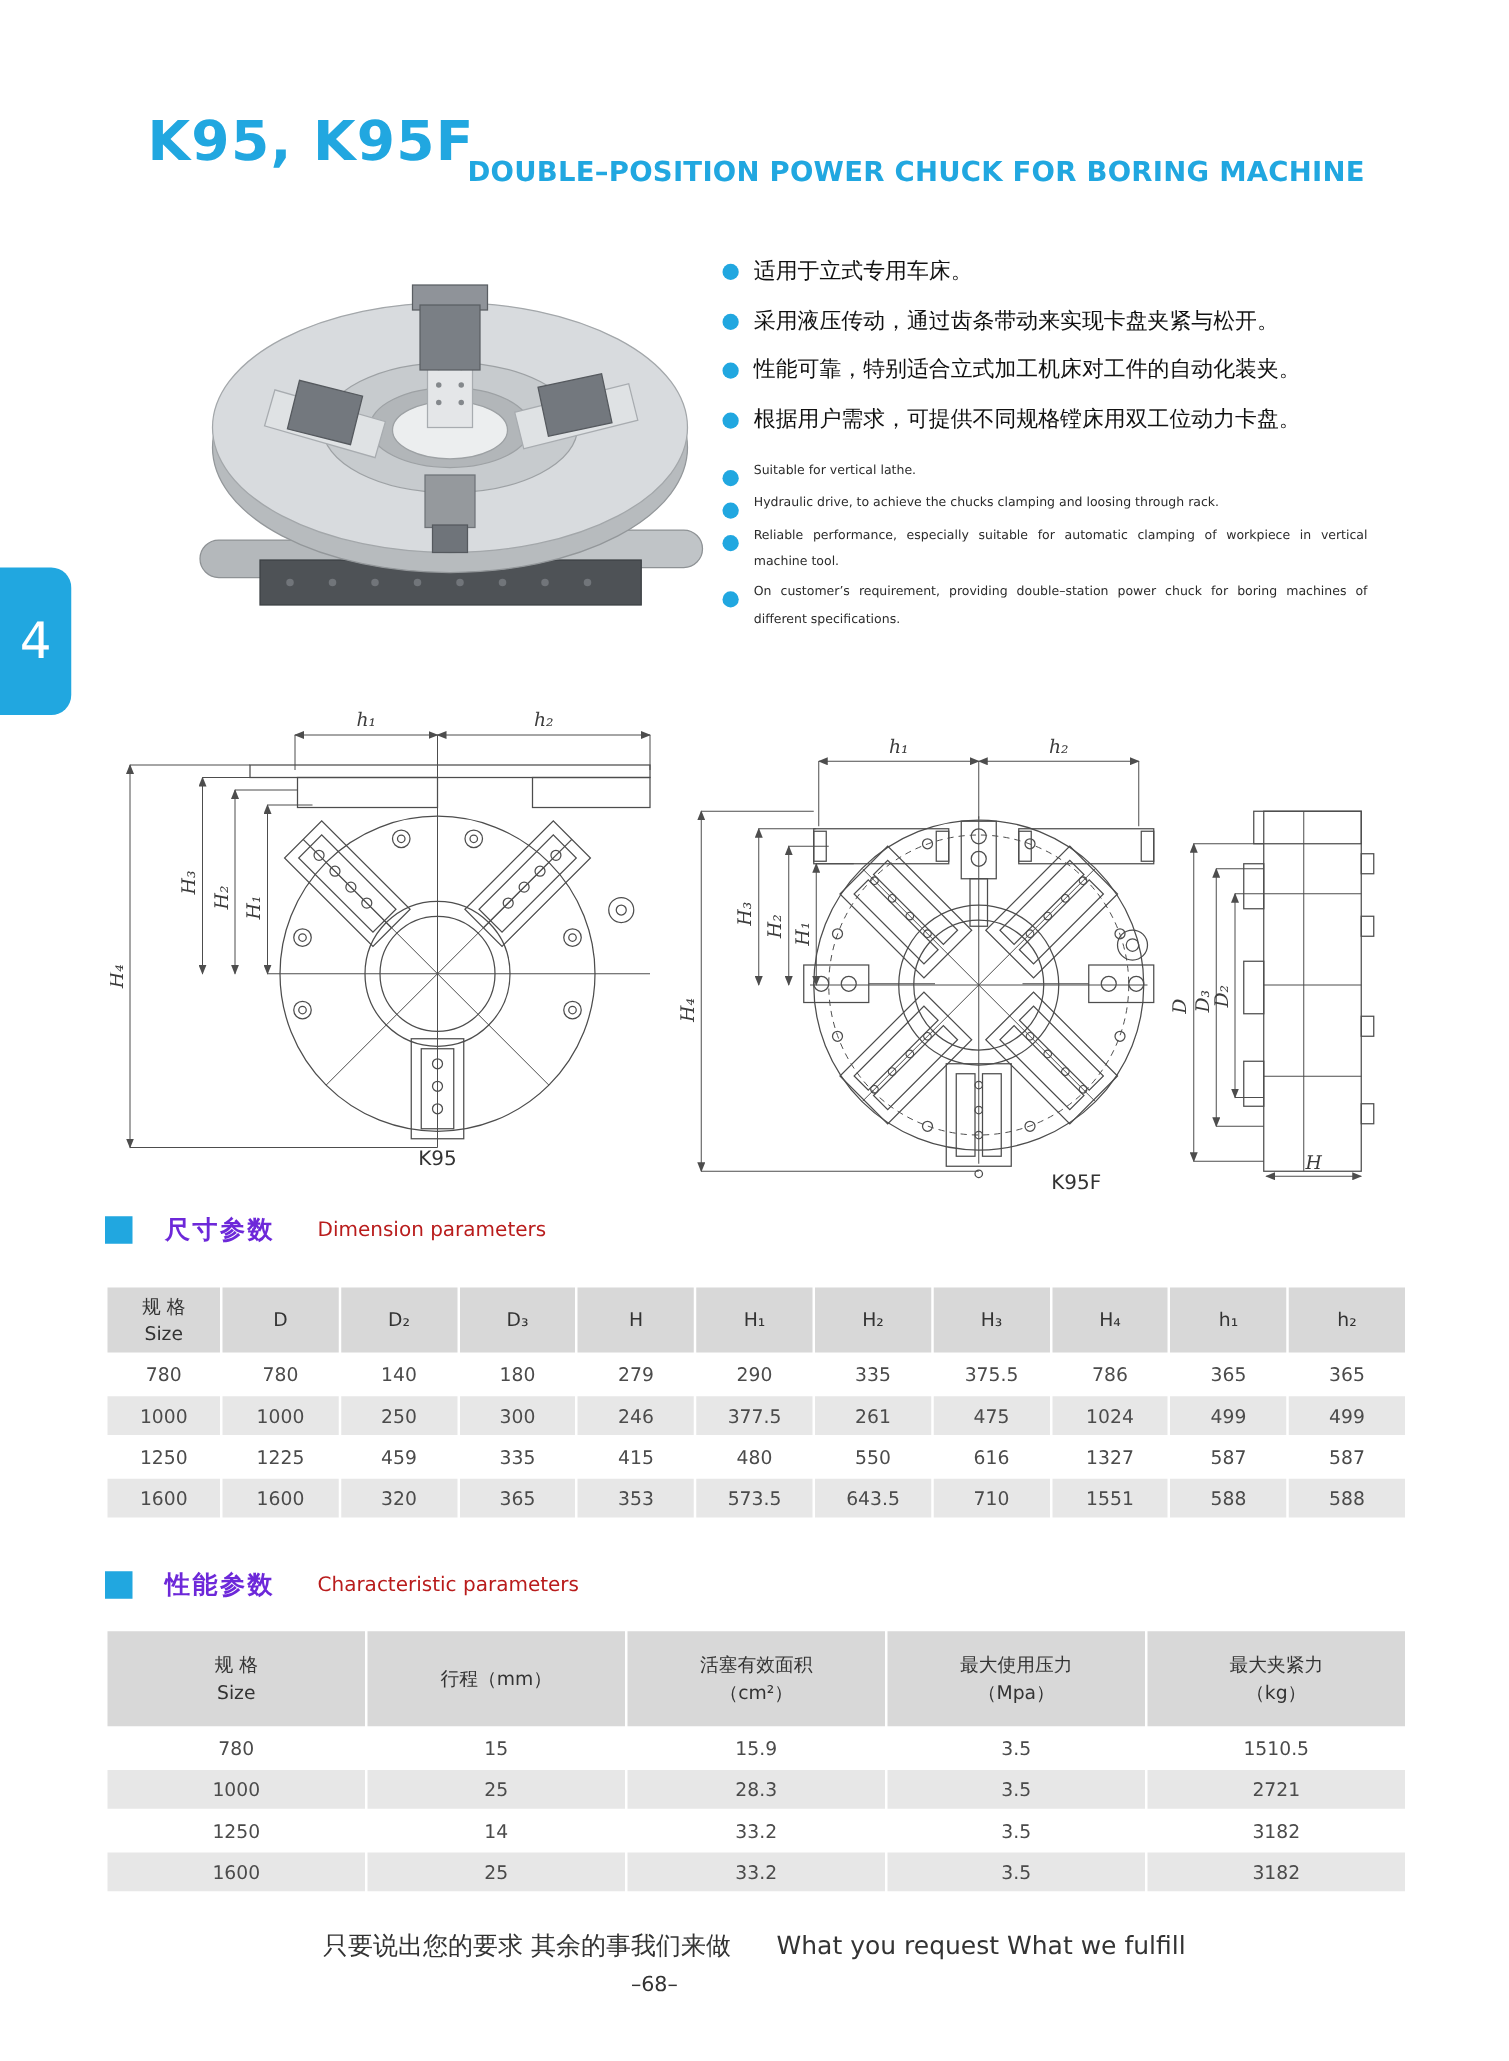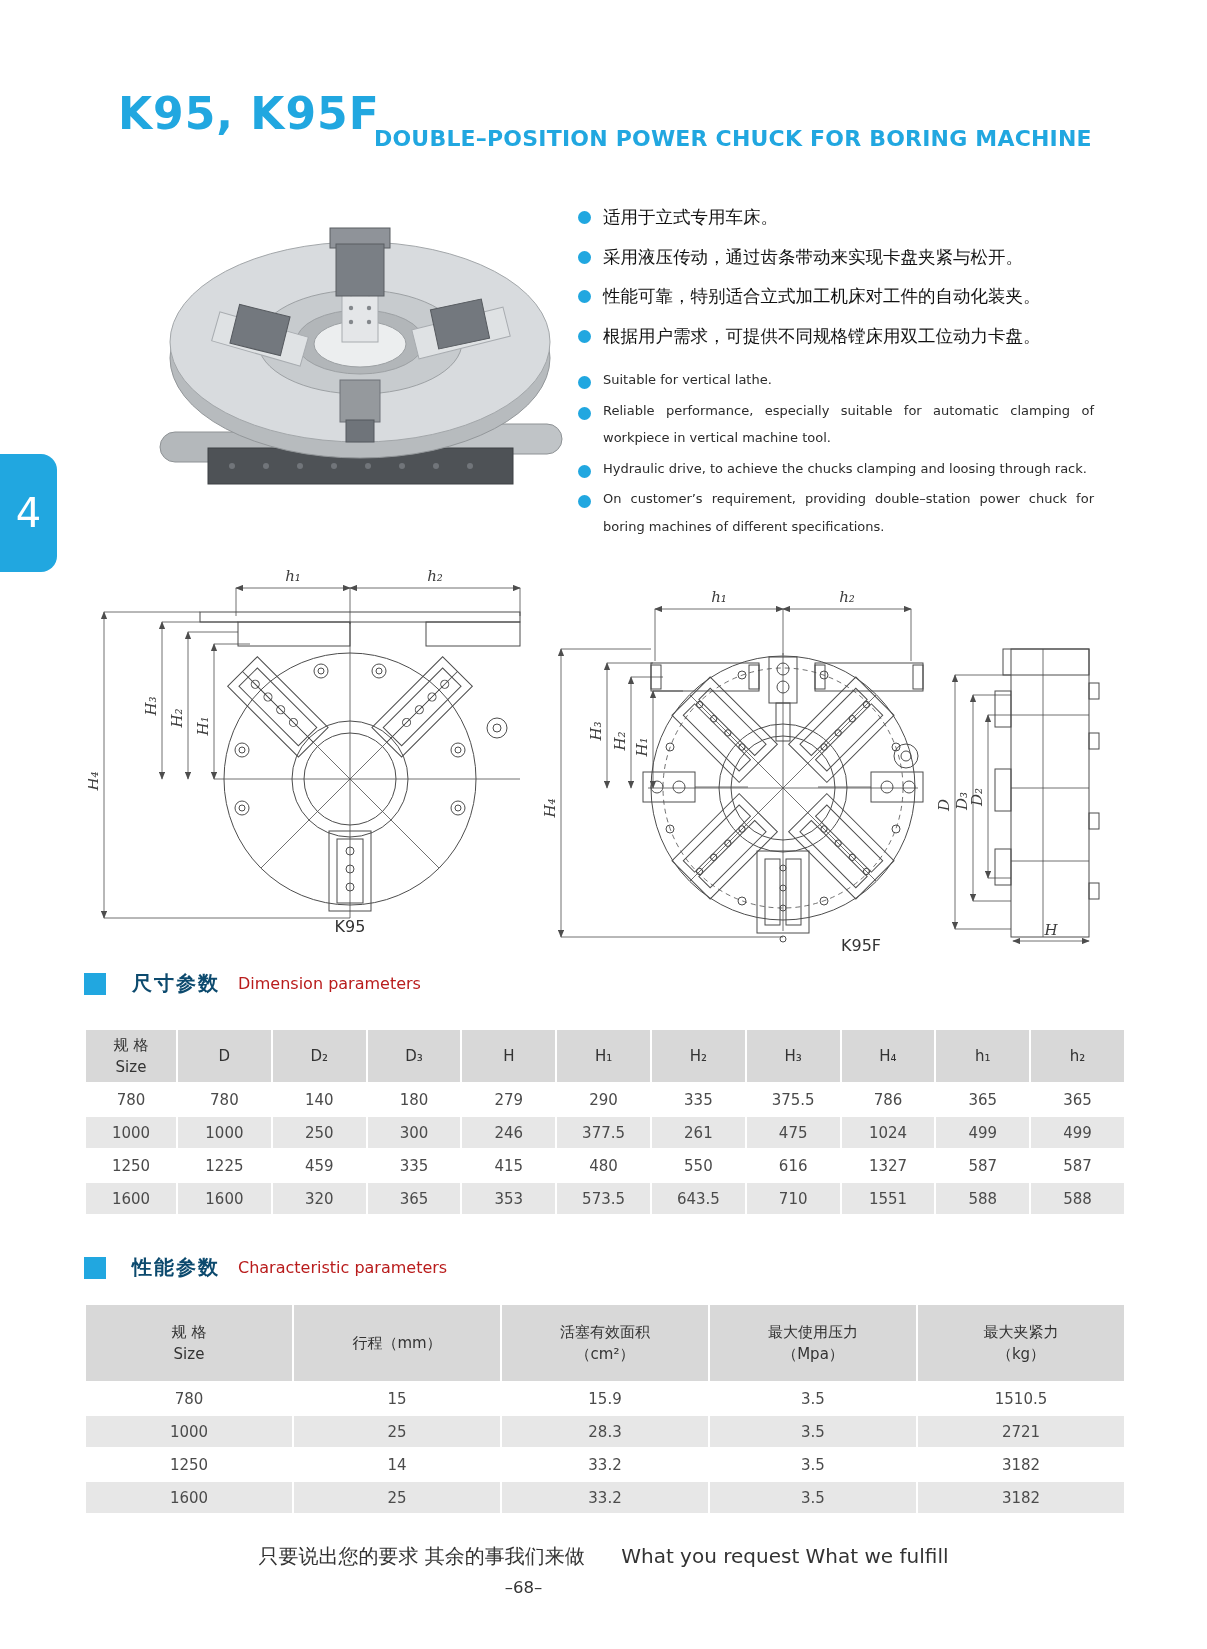--- a/index.html
+++ b/index.html
@@ -20,40 +20,40 @@
             align-items:center;justify-content:center;}
 
   
   .photo{position:absolute;left:148px;top:192px;width:424px;height:318px;}
 
   
   .features-cn{position:absolute;left:578px;top:206px;width:575px;}
   .features-en{position:absolute;left:578px;top:366px;width:516px;}
   .bullet-item{display:flex;align-items:flex-start;}
   .features-cn .bullet-item{margin-bottom:16px;font-size:17.5px;line-height:1.35;color:#111;}
-  .features-en .bullet-item{margin-bottom:3px;font-size:13px;line-height:2.12;color:#2b2b2b;}
+  .features-en .bullet-item{margin-bottom:3px;font-size:10px;line-height:2.12;color:#2b2b2b;}
   .features-en .bullet-text{text-align:justify;}
   .dot{flex:0 0 13px;width:13px;height:13px;border-radius:50%;background:#21A7E0;margin-right:12px;}
   .features-cn .dot{margin-top:5px;}
   .features-en .dot{margin-top:10px;}
   .bullet-text{flex:1;}
 
   
   .drawing-k95{position:absolute;left:88px;top:566px;width:437px;height:370px;}
   .drawing-k95f{position:absolute;left:543px;top:583px;width:567px;height:372px;}
   .drw{stroke:#4d4d4d;stroke-width:1;fill:none;}
   .dimline{stroke:#4d4d4d;stroke-width:0.8;fill:none;}
   .dimtext{font-family:"DejaVu Serif","Liberation Serif",serif;font-style:italic;
            font-size:15px;fill:#3c3c3c;stroke:none;}
   .captext{font-family:"DejaVu Sans","Liberation Sans",sans-serif;font-size:16px;fill:#333;stroke:none;}
 
   
   .section-head{position:absolute;display:flex;align-items:center;}
   .section-head .sq{width:22px;height:22px;background:#21A7E0;margin-right:26px;}
-  .section-head .cn{font-size:20px;font-weight:bold;color:#0c4a6e;letter-spacing:2px;margin-right:18px;}
+  .section-head .cn{font-size:20px;font-weight:bold;color:#6d28d9;letter-spacing:2px;margin-right:34px;}
   .section-head .en{font-size:16px;color:#b91c1c;}
   .sec-dim{left:84px;top:970px;}
   .sec-char{left:84px;top:1254px;}
 
   
   table.params{border-collapse:separate;border-spacing:2px;table-layout:fixed;}
   table.params th,table.params td{text-align:center;vertical-align:middle;font-weight:normal;
         font-size:15px;padding:0;}
   table.params th{background:#D8D8D8;color:#333;white-space:pre-line;line-height:1.5;}
   table.params td{color:#4b4b4b;background:#fff;height:31px;}
@@ -135,25 +135,25 @@
         <span class="bullet-text">根据用户需求，可提供不同规格镗床用双工位动力卡盘。</span>
       </div>
     </div>
   <div class="features-en">
       <div class="bullet-item">
         <span class="dot"></span>
         <span class="bullet-text">Suitable for vertical lathe.</span>
       </div>
       <div class="bullet-item">
         <span class="dot"></span>
+        <span class="bullet-text">Hydraulic drive, to achieve the chucks clamping and loosing through rack.</span>
+      </div>
+      <div class="bullet-item">
+        <span class="dot"></span>
         <span class="bullet-text">Reliable performance, especially suitable for automatic clamping of workpiece in vertical machine tool.</span>
-      </div>
-      <div class="bullet-item">
-        <span class="dot"></span>
-        <span class="bullet-text">Hydraulic drive, to achieve the chucks clamping and loosing through rack.</span>
       </div>
       <div class="bullet-item">
         <span class="dot"></span>
         <span class="bullet-text">On customer’s requirement, providing double–station power chuck for boring machines of different specifications.</span>
       </div>
     </div>
 
   <svg class="drawing-k95" viewBox="0 0 437 370">
     <defs>
       <marker id="arA" viewBox="0 0 10 8" refX="9" refY="4" markerWidth="10" markerHeight="8" orient="auto-start-reverse">

